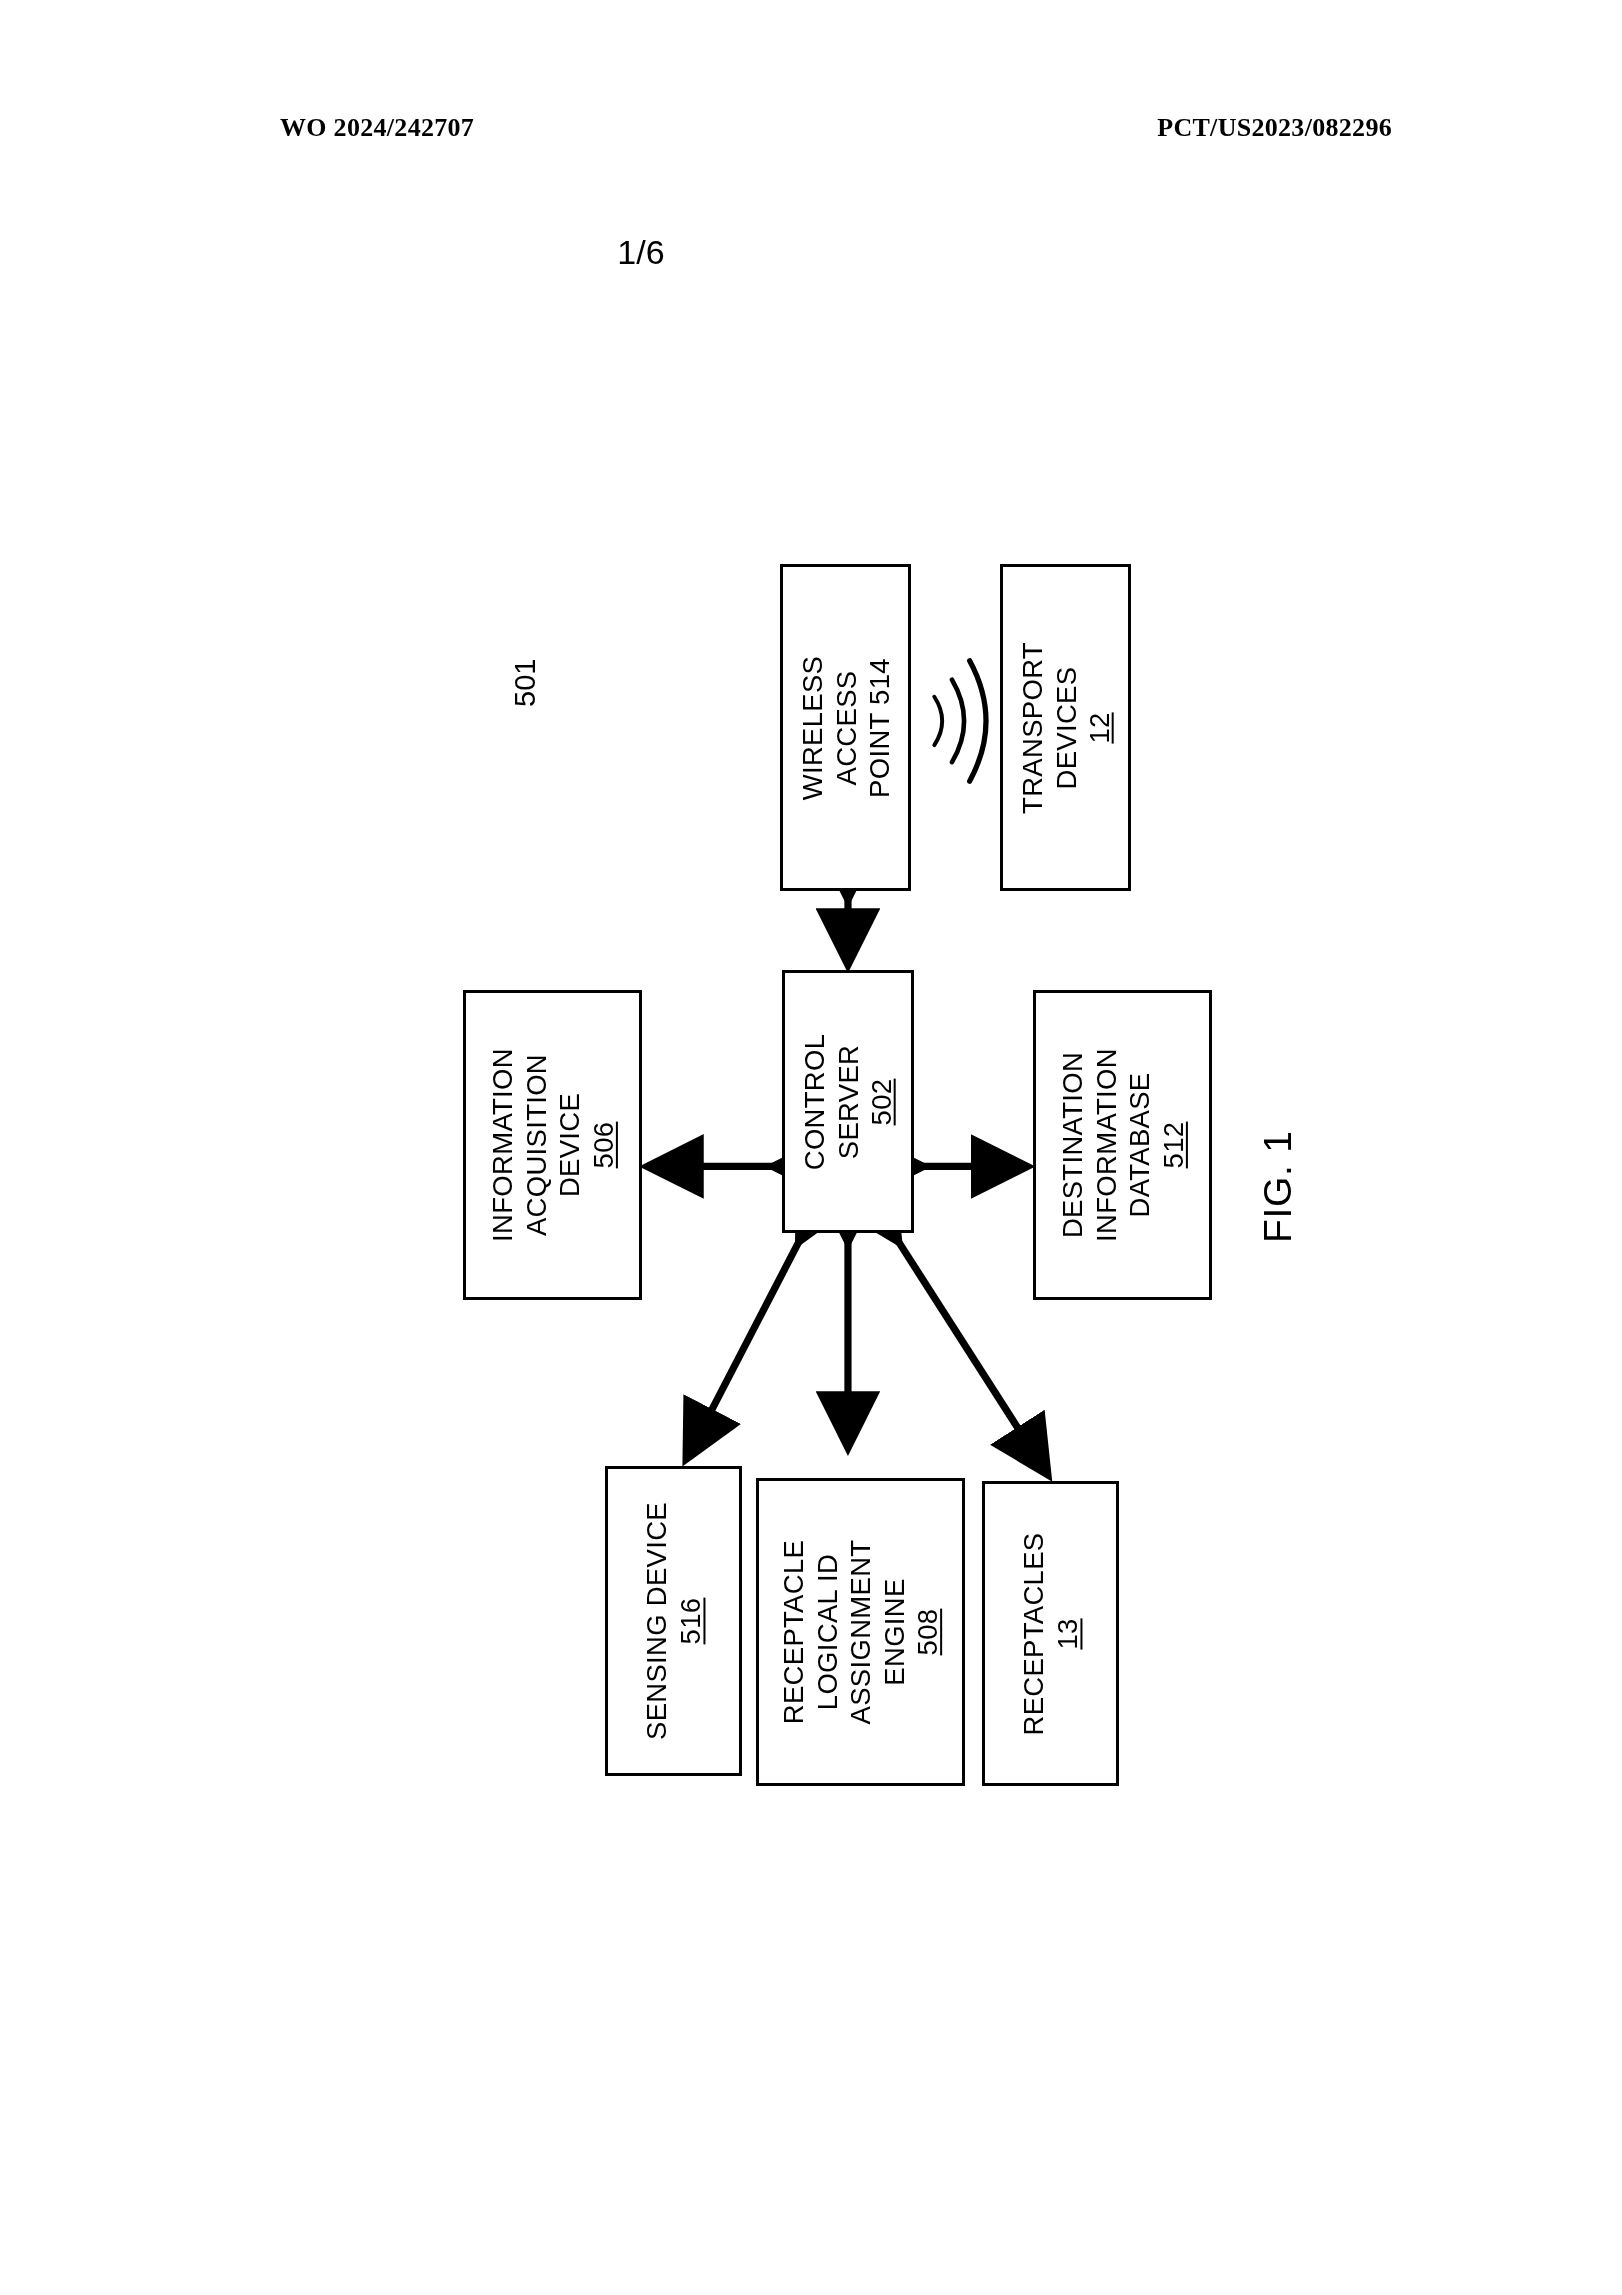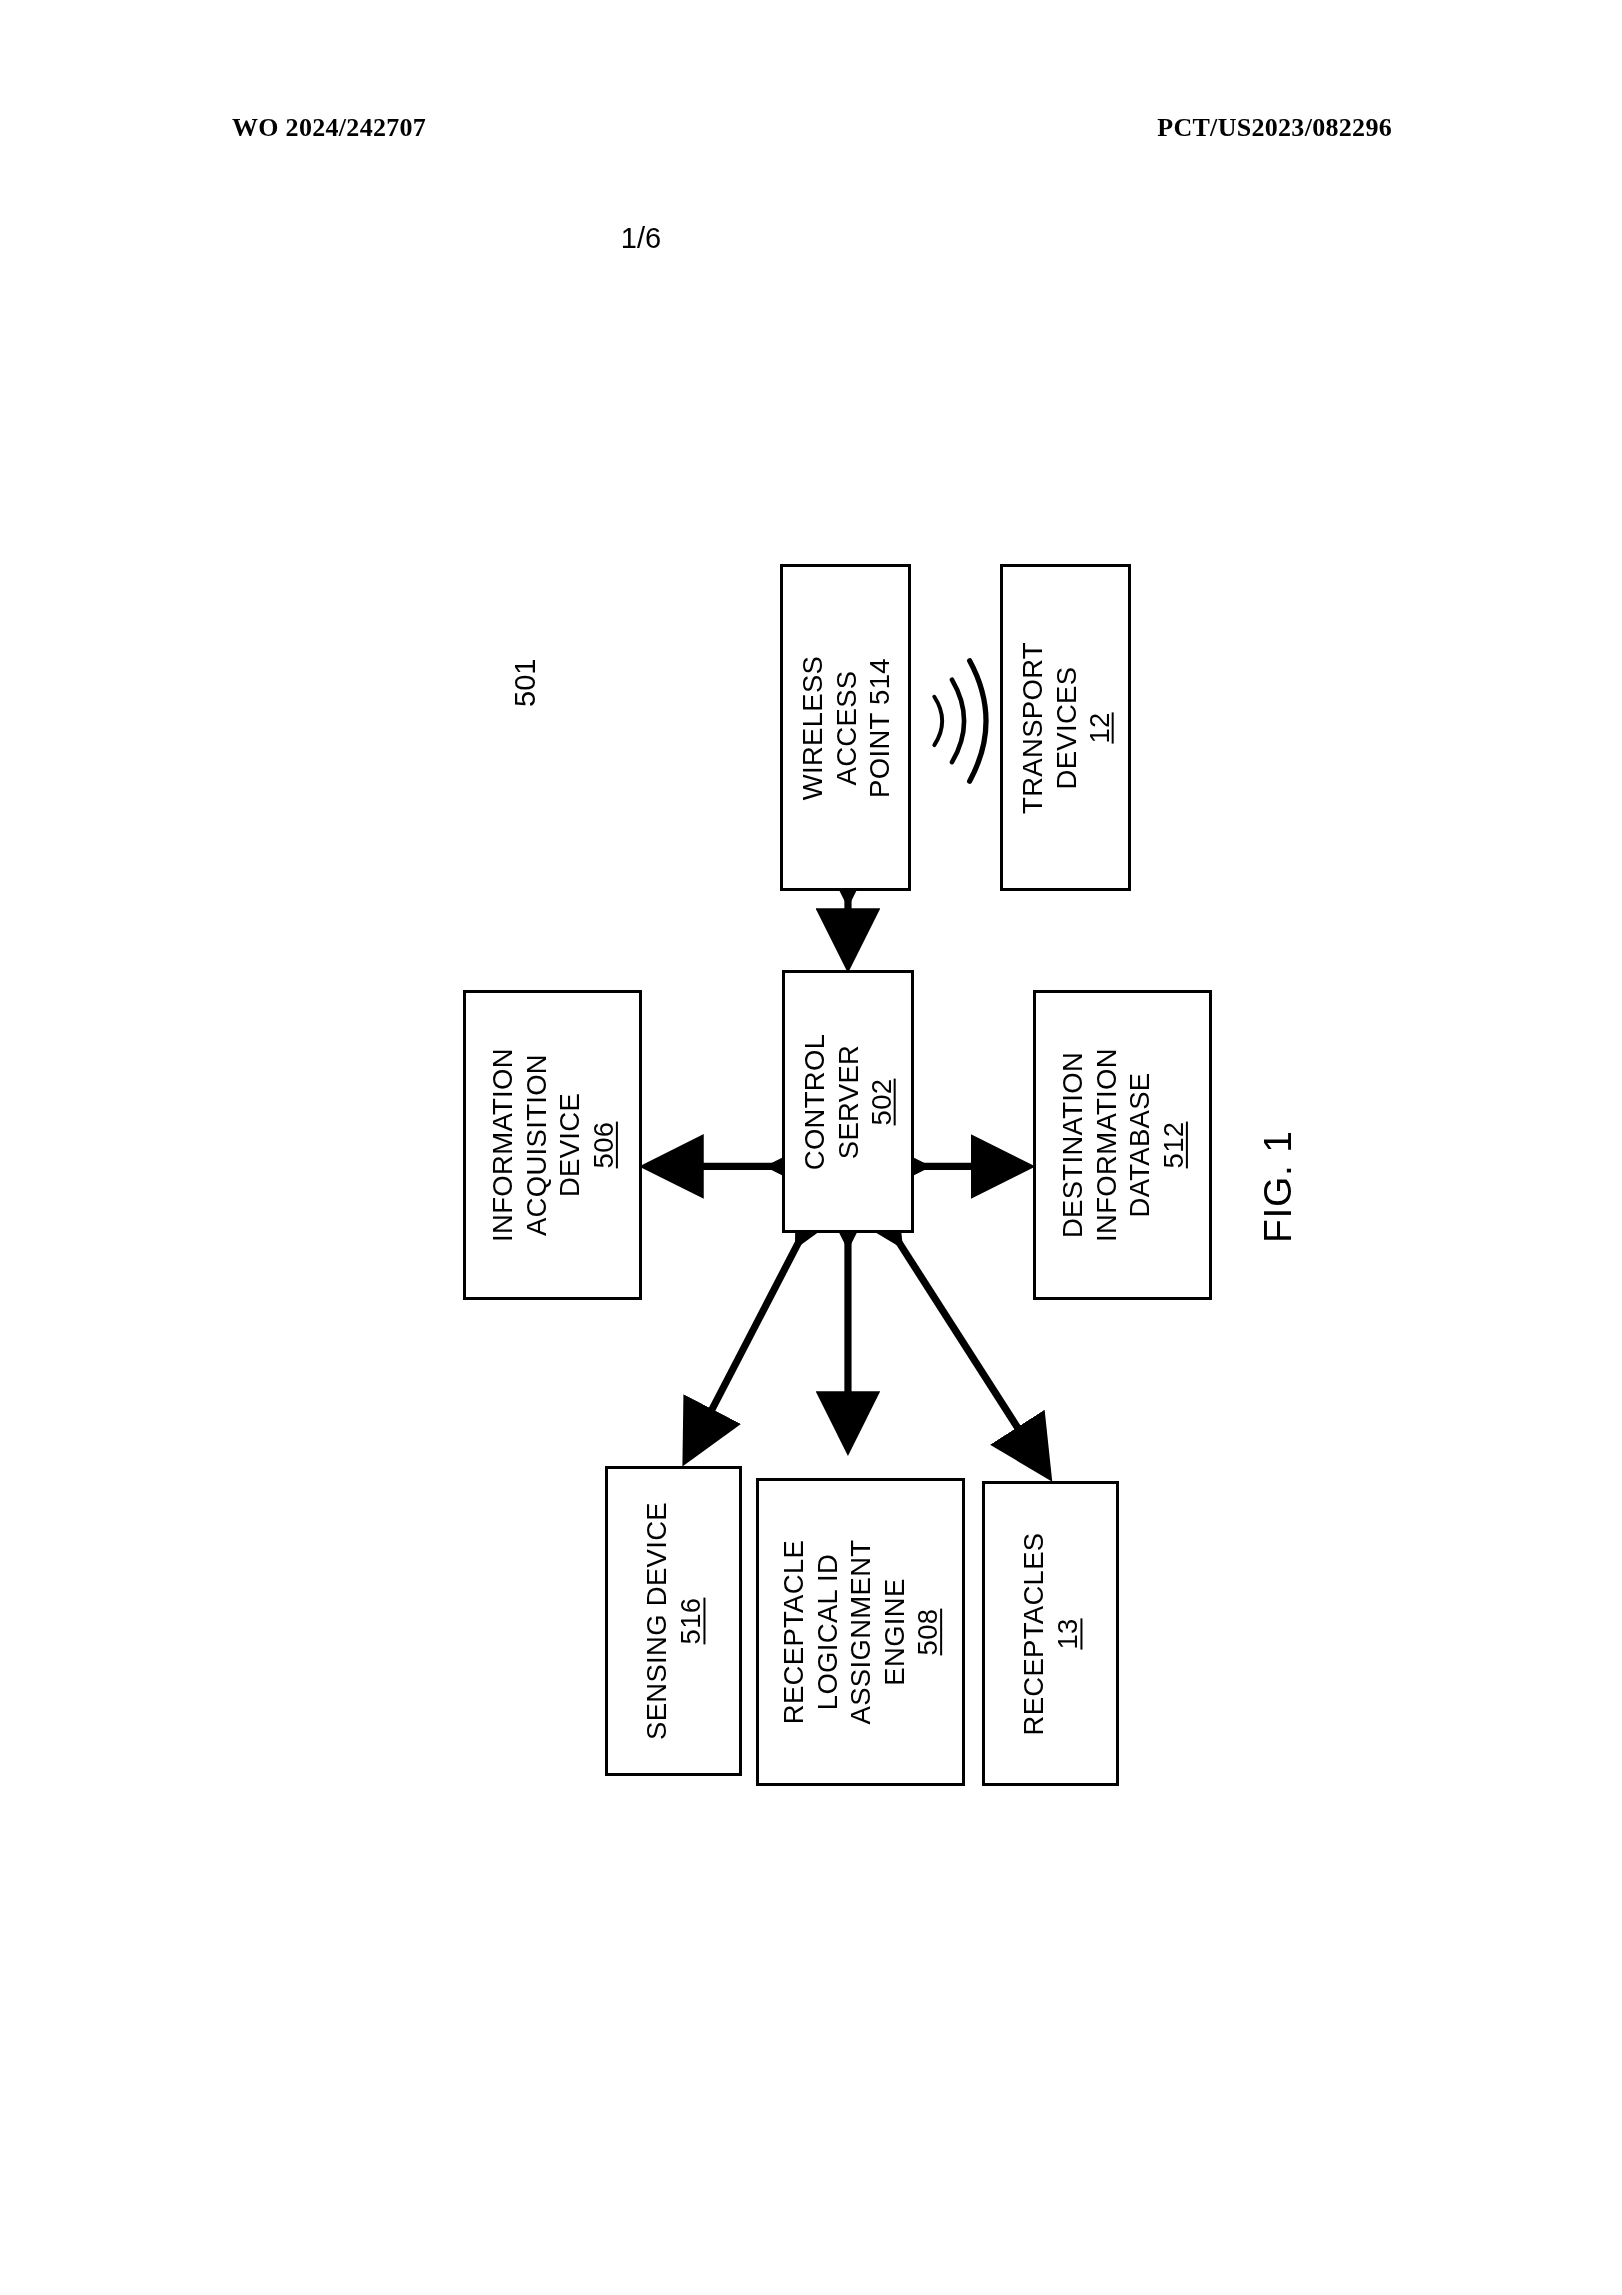--- a/index.html
+++ b/index.html
@@ -25,31 +25,32 @@
     width: 1622px;
     height: 39px;
   }
   .hdr-left, .hdr-right {
     position: absolute;
     font-family: "Liberation Serif", serif;
     font-weight: bold;
     font-size: 26px;
     letter-spacing: 0.3px;
     white-space: nowrap;
+    margin-left: 48px;
   }
   .hdr-left  { left: 232px; top: 0; }
   .hdr-right { right: 230px; top: 0; }
 
   .sheet-number {
     position: absolute;
-    top: 222px;
+    top: 233px;
     left: 0;
     width: 1282px;
     text-align: center;
-    font-size: 29px;
+    font-size: 34px;
     font-family: "Liberation Sans", sans-serif;
   }
 
   
   #figure-canvas {
     position: absolute;
     left: 0;
     top: 0;
     width: 1622px;
     height: 2295px;

